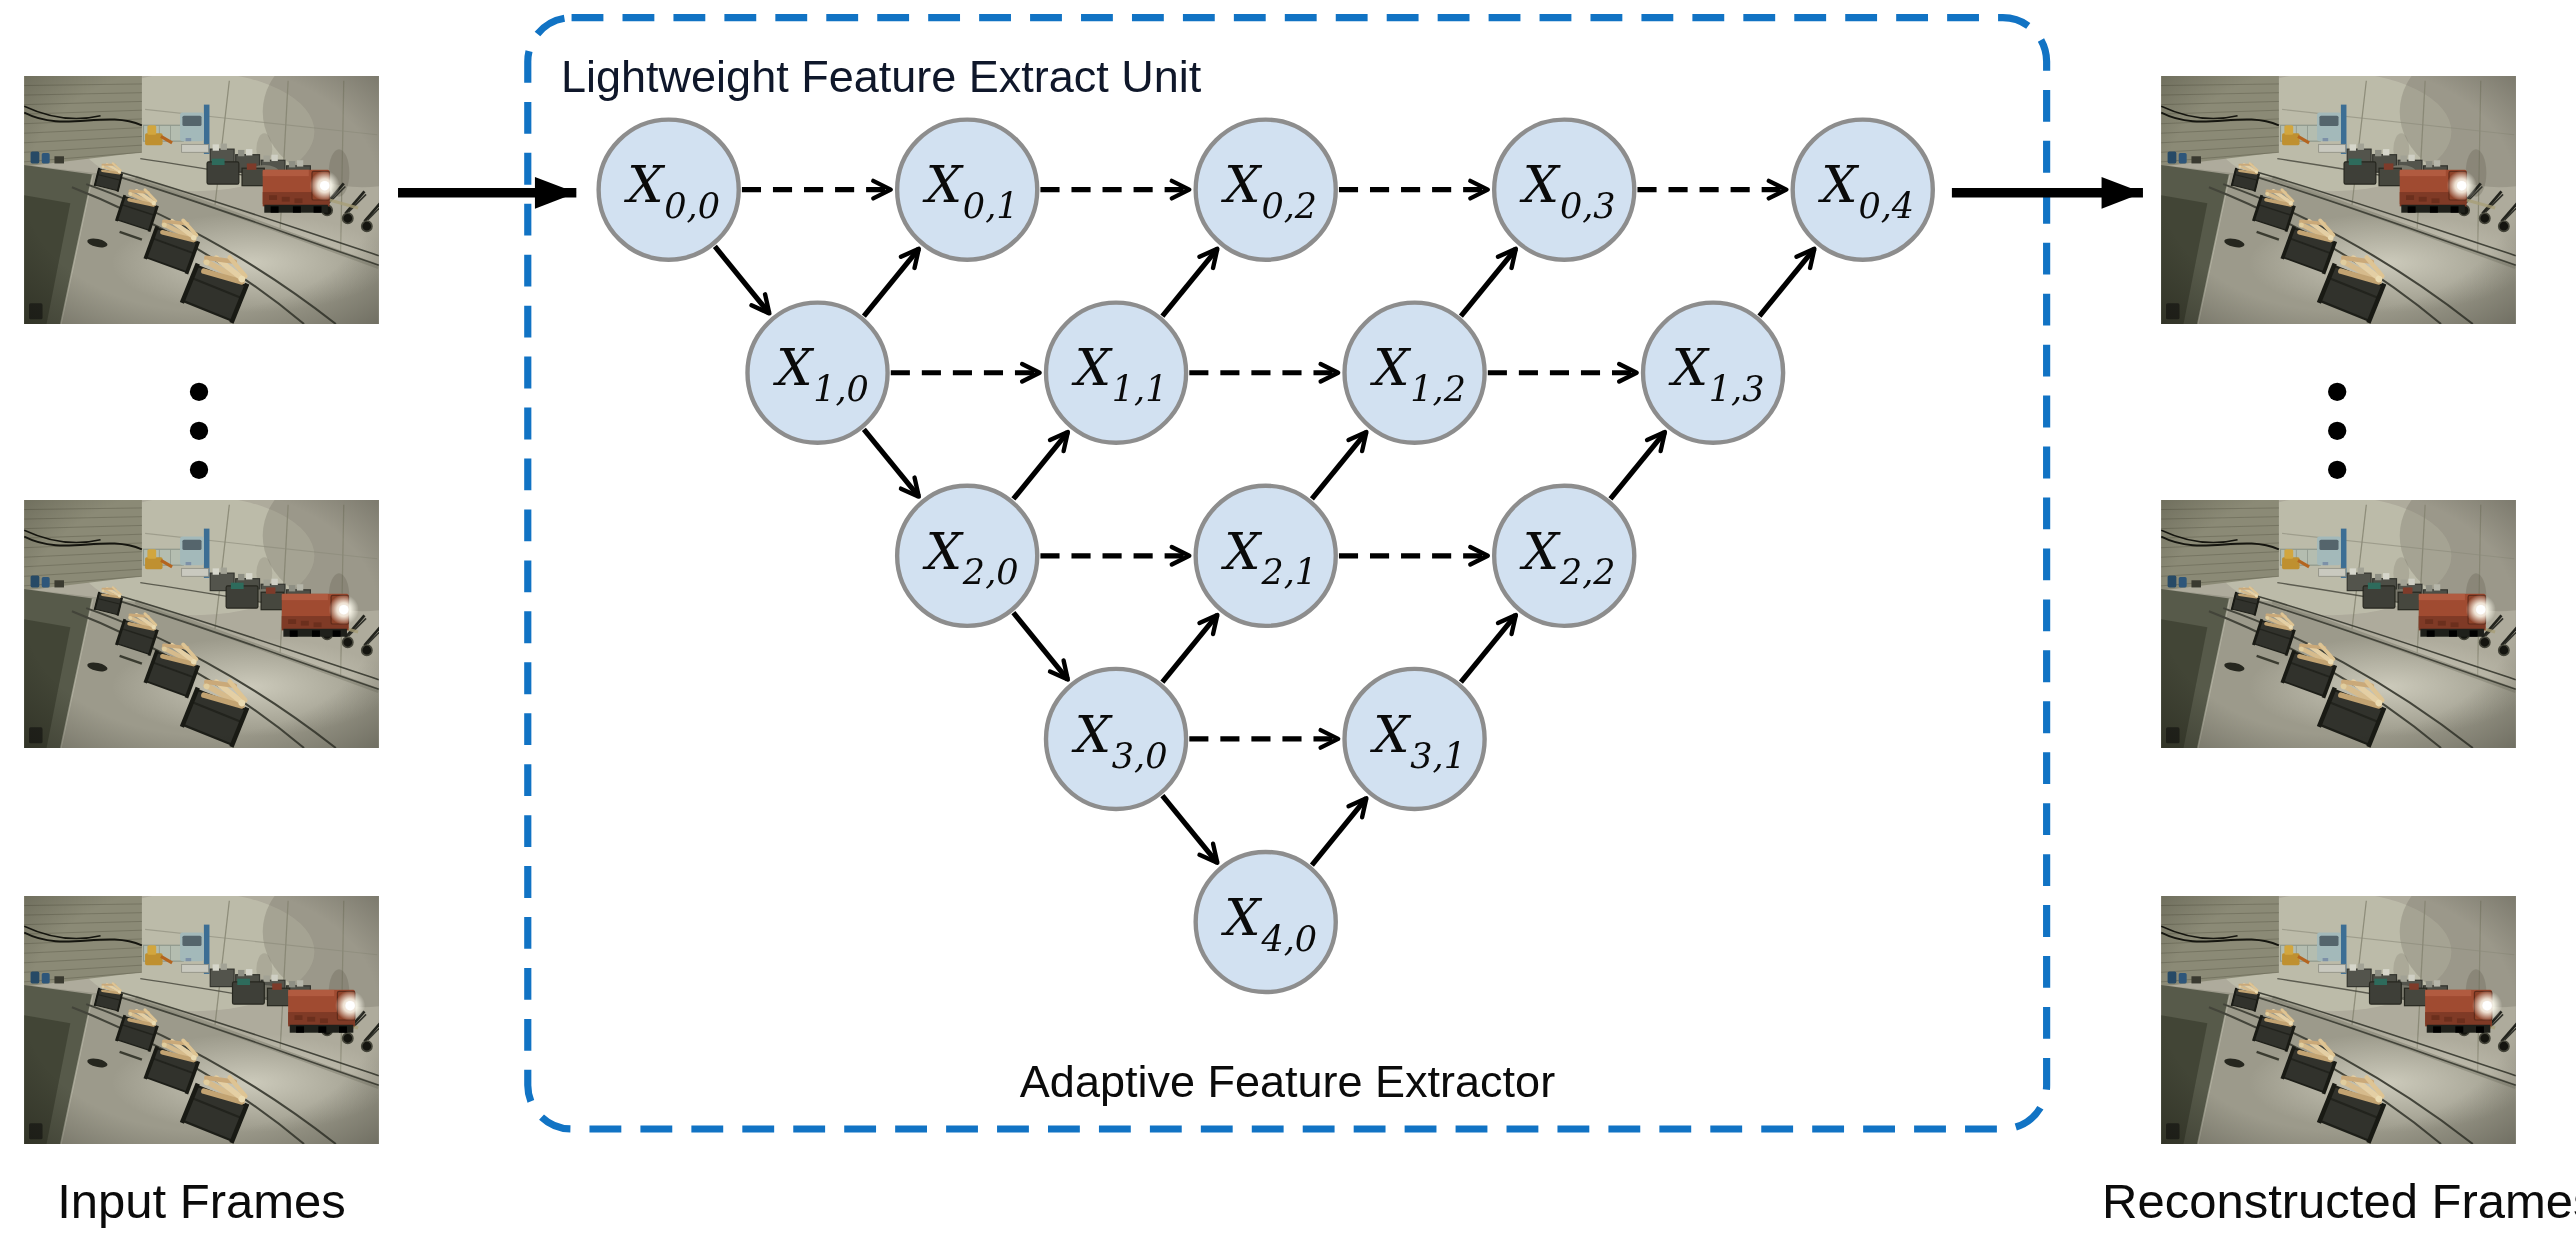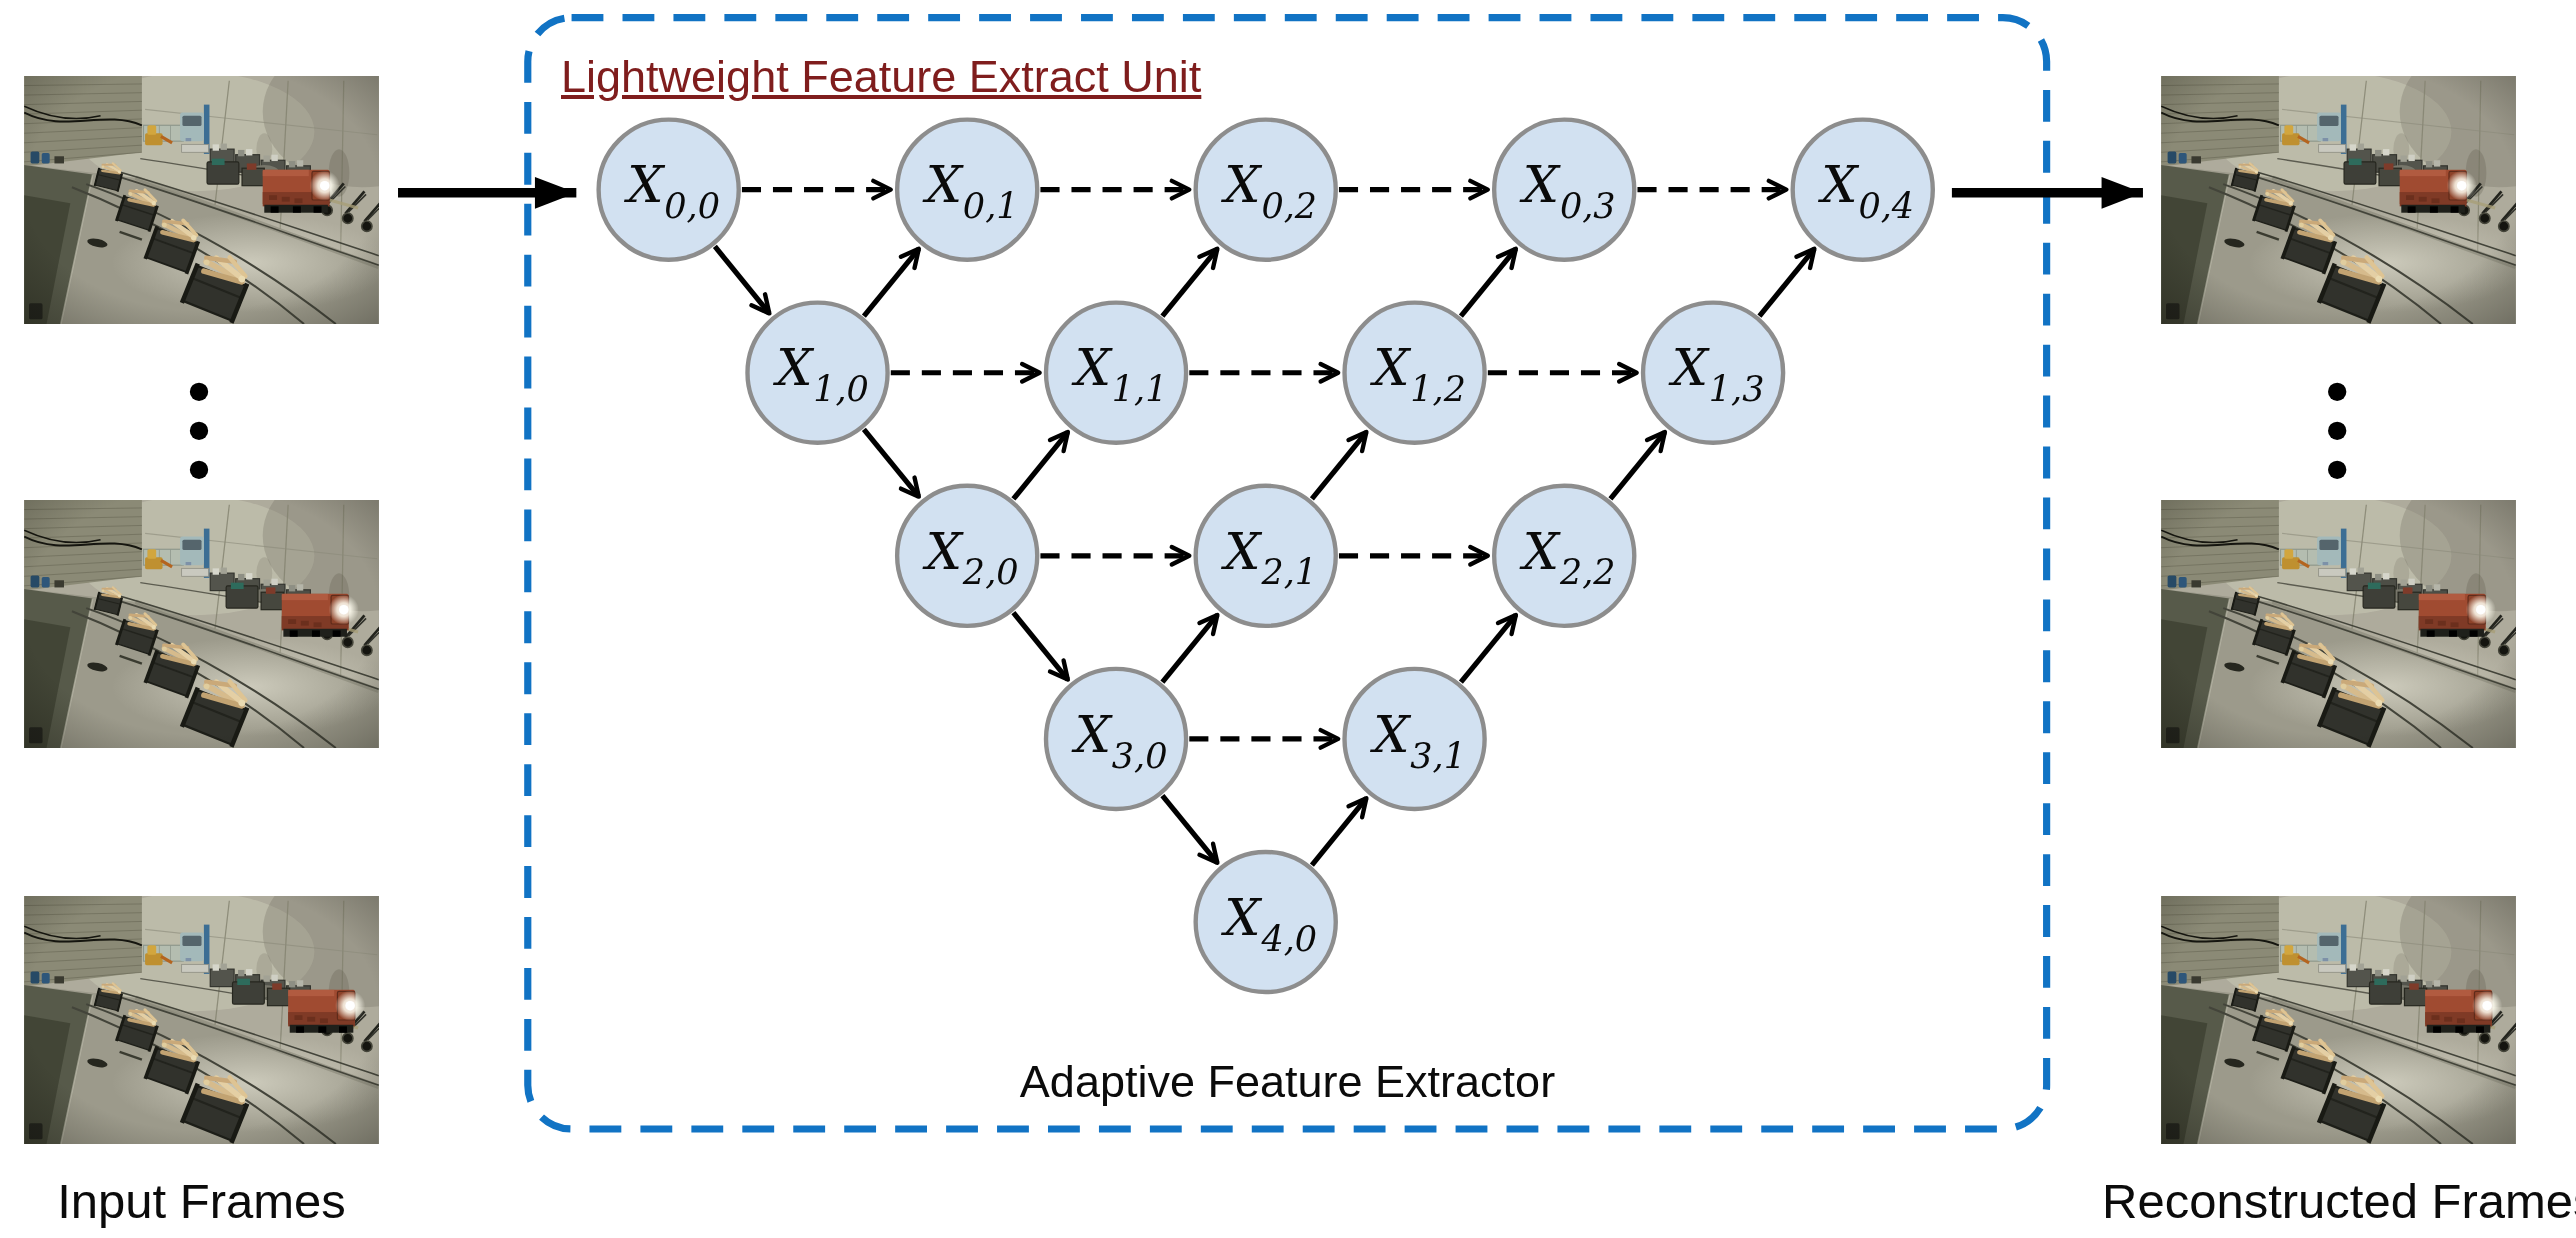--- a/index.html
+++ b/index.html
@@ -3,21 +3,21 @@
 <meta charset="utf-8">
 <style>
   html,body{margin:0;padding:0;background:#ffffff;}
   #canvas{position:relative;width:2576px;height:1239px;background:#ffffff;overflow:hidden;
           font-family:"Liberation Sans",sans-serif;color:#111;}
   .abs{position:absolute;}
   #overlay{left:0;top:0;width:2576px;height:1239px;}
   .frame-tile{width:355px;height:248px;overflow:hidden;background:#9f9e90;}
   .frame-tile svg{display:block;width:100%;height:100%;}
   .label{font-size:49px;letter-spacing:0px;color:#0b0b0b;white-space:nowrap;}
-  .box-title{font-size:45px;color:#7f1d1d;white-space:nowrap;text-decoration:underline;}
+  .box-title{font-size:45px;color:#0f172a;white-space:nowrap;}
   .box-footer{font-size:45px;color:#0b0b0b;text-align:center;}
   .edge-dashed{stroke:#000;stroke-width:6.5;stroke-dasharray:24 15;fill:none;}
   .edge-solid{stroke:#000;stroke-width:6.5;fill:none;}
   .io-arrow{stroke:#000;stroke-width:12;fill:none;}
   .node-circle{}
   .node-text{font-family:"DejaVu Serif",serif;font-style:italic;fill:#0a0a0a;}
   #hidden-defs{position:absolute;width:0;height:0;overflow:hidden;}
 </style>
 </head>
 <body>

